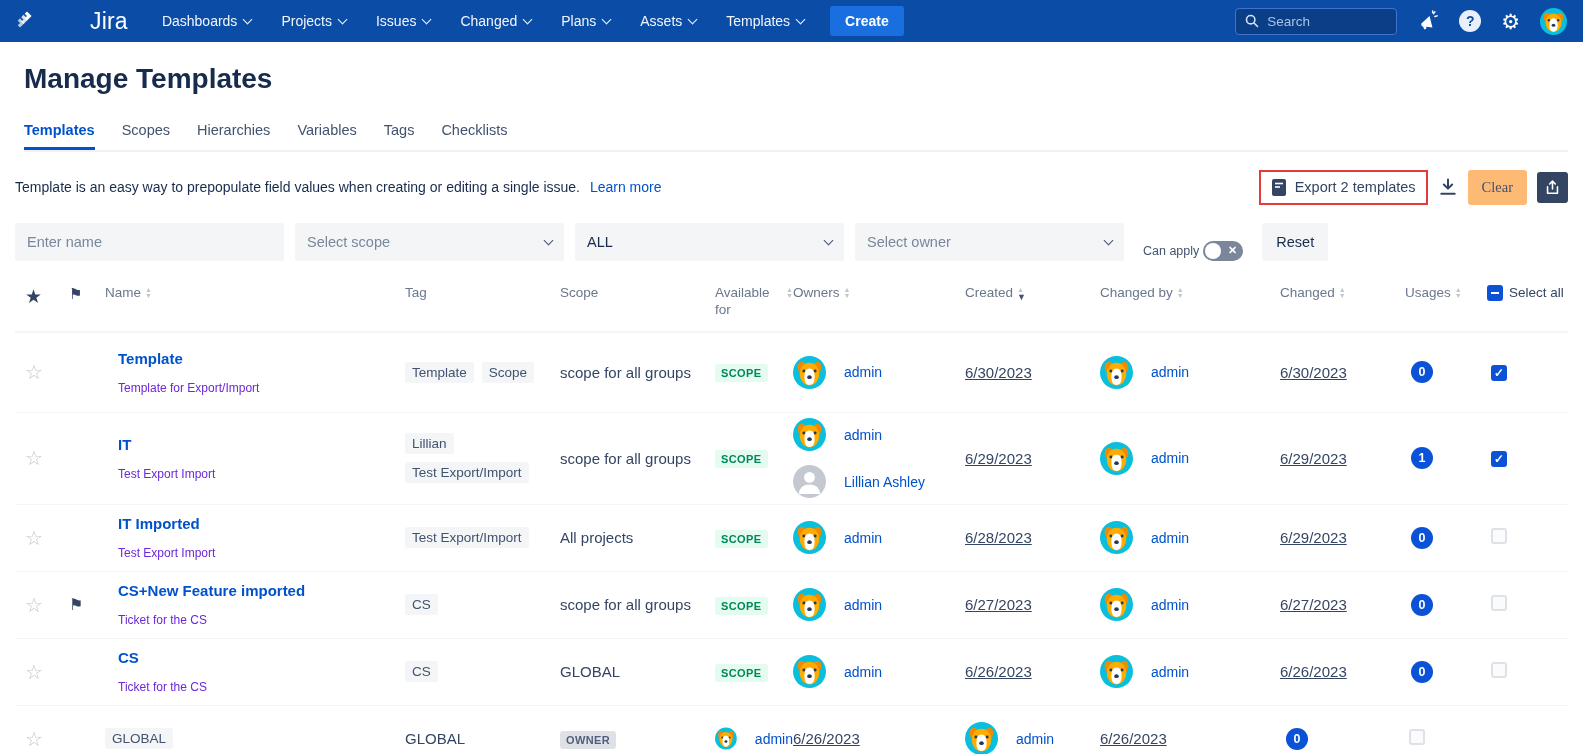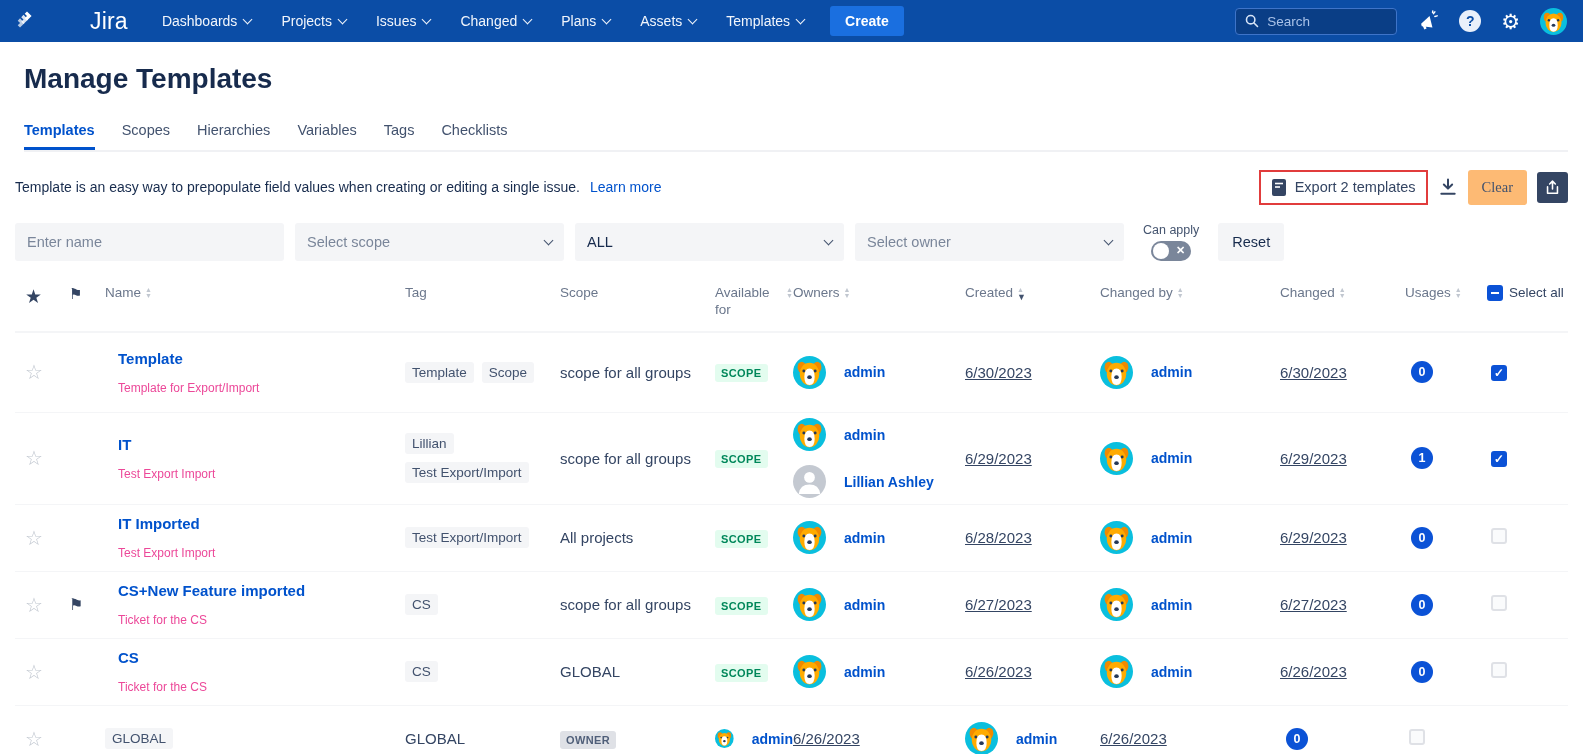--- a/index.html
+++ b/index.html
@@ -51,21 +51,21 @@
 
   
   .filters { display:flex; align-items:flex-end; gap:11px; margin-top:14px; }
   .f-input, .f-select { height:38px; background:#F4F5F7; border:none; border-radius:3px;
     width:269px; padding:0 12px; font-size:14.5px; color:#172B4D; font-family:inherit; }
   .f-input::placeholder { color:#7A869A; }
   .f-select { display:flex; align-items:center; justify-content:space-between; cursor:pointer; }
   .f-select .ph { color:#7A869A; }
   .f-select .val { color:#172B4D; }
   .f-select .chev { color:#44546F; }
-  .toggle-wrap { display:flex; flex-direction:column; align-items:center; gap:4px; margin:0 8px; }
+  .toggle-wrap { display:flex; align-items:center; gap:4px; margin:0 8px; }
   .toggle-label { font-size:12.5px; color:#44546F; }
   .toggle { width:40px; height:20px; background:#7A869A; border-radius:10px; position:relative; cursor:pointer; }
   .toggle .knob { position:absolute; left:2px; top:2px; width:16px; height:16px; background:#fff; border-radius:50%; }
   .toggle .off-x { position:absolute; right:6px; top:3px; color:#fff; font-size:11px; font-weight:700; }
   .reset-btn { background:#F4F5F7; border:none; border-radius:3px; color:#172B4D; font-size:14.5px;
     padding:11px 14px; cursor:pointer; font-family:inherit; height:38px; }
 
   
   .grid { display:grid; grid-template-columns:45px 45px 300px 155px 155px 78px 172px 135px 180px 125px 82px 1fr;
     align-items:center; }
@@ -85,31 +85,31 @@
   .cbx.indet { background:#0B52D6; border-color:#0B52D6; }
   .cbx.indet::after { content:""; width:8px; height:2px; background:#fff; display:block; }
 
   .trow { border-bottom:1px solid #F4F5F7; min-height:67px; }
   .trow:nth-child(1) { min-height:80px; }
   .trow:nth-child(2) { min-height:92px; }
   .row-star { color:#C1C7D0; font-size:20px; margin-left:10px; cursor:pointer; }
   .row-flag { color:#344563; font-size:16px; margin-left:9px; }
   .name-cell { display:flex; flex-direction:column; gap:14px; padding-left:13px; }
   .name-link { color:#0052CC; font-size:15px; font-weight:700; text-decoration:none; cursor:pointer; }
-  .name-desc { color:#ec4899; font-size:12px; }
+  .name-desc { color:#6d28d9; font-size:12px; }
   .tags-cell { display:flex; flex-wrap:wrap; gap:8px; align-content:center; }
   .chip { background:#F4F5F7; color:#42526E; font-size:13.5px; padding:3px 7px; border-radius:3px; }
   .scope-cell { color:#344563; font-size:15px; }
   .badge { font-size:11px; font-weight:700; letter-spacing:.4px; padding:3px 6px; border-radius:3px; }
   .badge.green { background:#E3FCEF; color:#00875A; }
   .badge.gray { background:#DFE1E6; color:#505F79; }
   .owners-cell { display:flex; flex-direction:column; gap:14px; }
   .user { display:flex; align-items:center; gap:18px; }
   .avatar { width:33px; height:33px; }
-  .ulink { color:#0052CC; font-size:14px; font-weight:700; text-decoration:none; cursor:pointer; }
+  .ulink { color:#0052CC; font-size:14px; font-weight:400; text-decoration:none; cursor:pointer; }
   .date-cell { color:#344563; font-size:15px;text-decoration:underline; }
   .usages-cell { display:flex; justify-content:flex-start; padding-left:6px; }
   .usage-badge { width:22px; height:22px; border-radius:50%; background:#0B52D6; color:#fff;
     font-size:12.5px; font-weight:700; display:flex; align-items:center; justify-content:center; cursor:pointer; }
   .select-cell { padding-left:4px; }
   svg { display:block; }
 </style>
 </head>
 <body>
 

